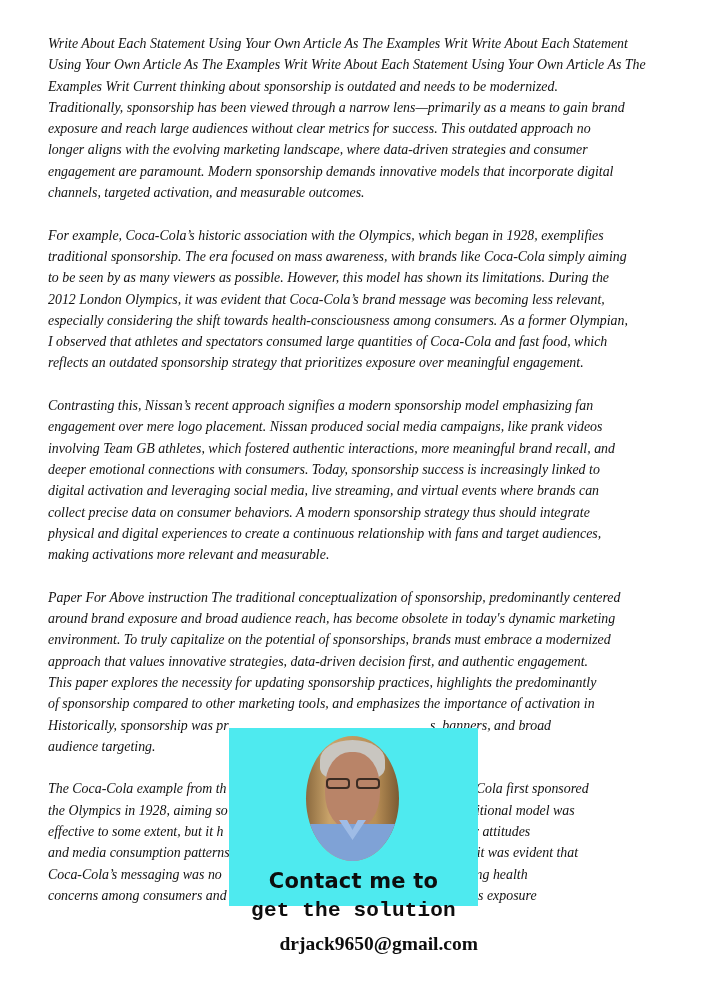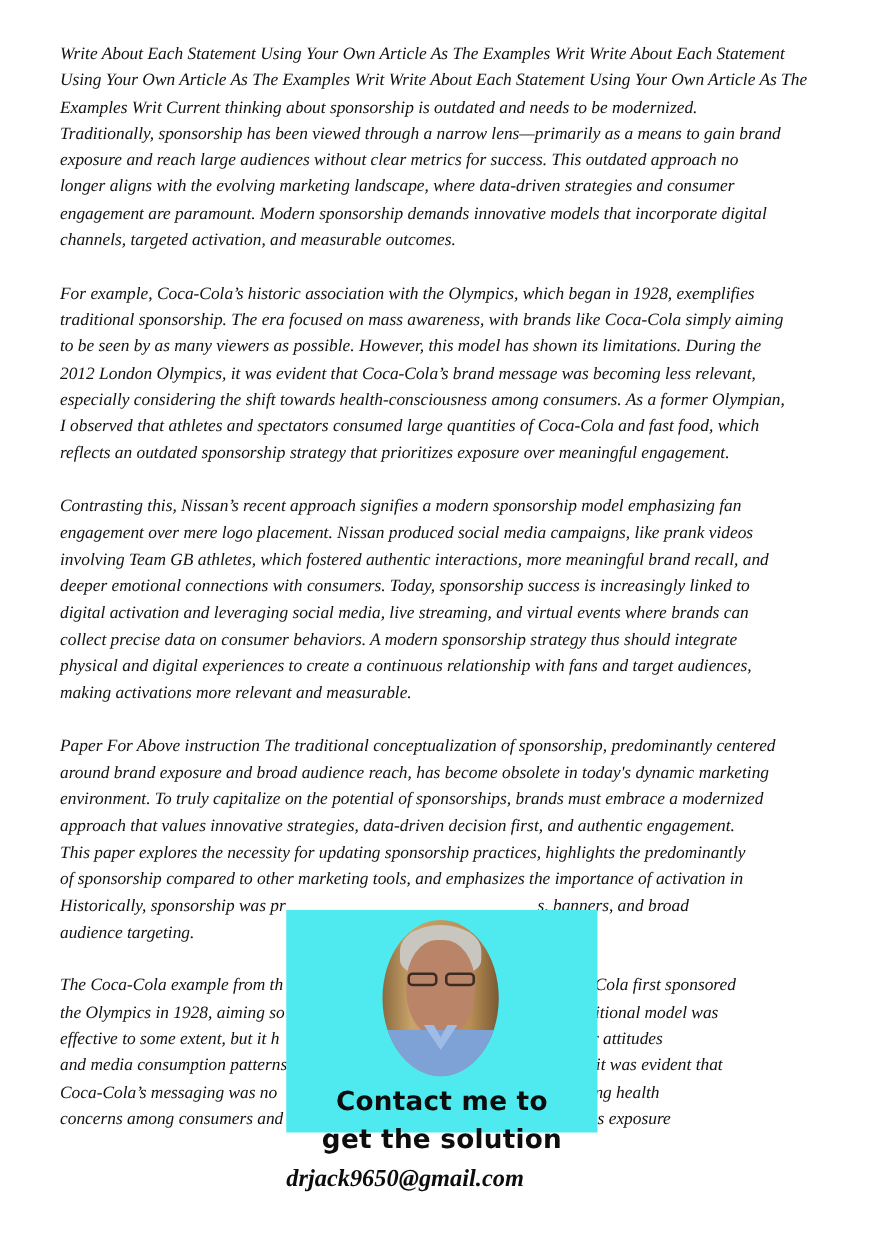--- a/index.html
+++ b/index.html
@@ -56,25 +56,25 @@
     position: absolute; left: 33px; top: 84px; width: 27px; height: 20px;
     background: #9fbce6;
     clip-path: polygon(0 0, 50% 100%, 100% 0, 70% 0, 50% 50%, 30% 0);
   }
   .promo-title {
     position: absolute; left: 0; width: 249px; text-align: center;
     font-family: "DejaVu Sans", "Liberation Sans", sans-serif;
     font-weight: bold; font-size: 21px; color: #0d0d0d; letter-spacing: 0.2px;
   }
   .promo-title.t1 { top: 141px; }
-  .promo-title.t2 { top: 171px; }
+  .promo-title.t2 { top: 171px; font-family: Liberation Mono, monospace; }
   .promo-email {
-    position: absolute; left: 0; width: 249px; top: 205px; text-align: left;
+    position: absolute; left: 0; width: 249px; top: 205px; text-align: right;
     font-family: "Liberation Serif", "DejaVu Serif", serif;
-    font-weight: bold; font-size: 19.5px; color: #0d0d0d; font-style: italic;
+    font-weight: bold; font-size: 19.5px; color: #0d0d0d;
   }
 </style>
 </head>
 <body>
 
 <div class="page">
   <div class="para">
     <span class="line">Write About Each Statement Using Your Own Article As The Examples Writ Write About Each Statement</span>
     <span class="line">Using Your Own Article As The Examples Writ Write About Each Statement Using Your Own Article As The</span>
     <span class="line">Examples Writ Current thinking about sponsorship is outdated and needs to be modernized.</span>

